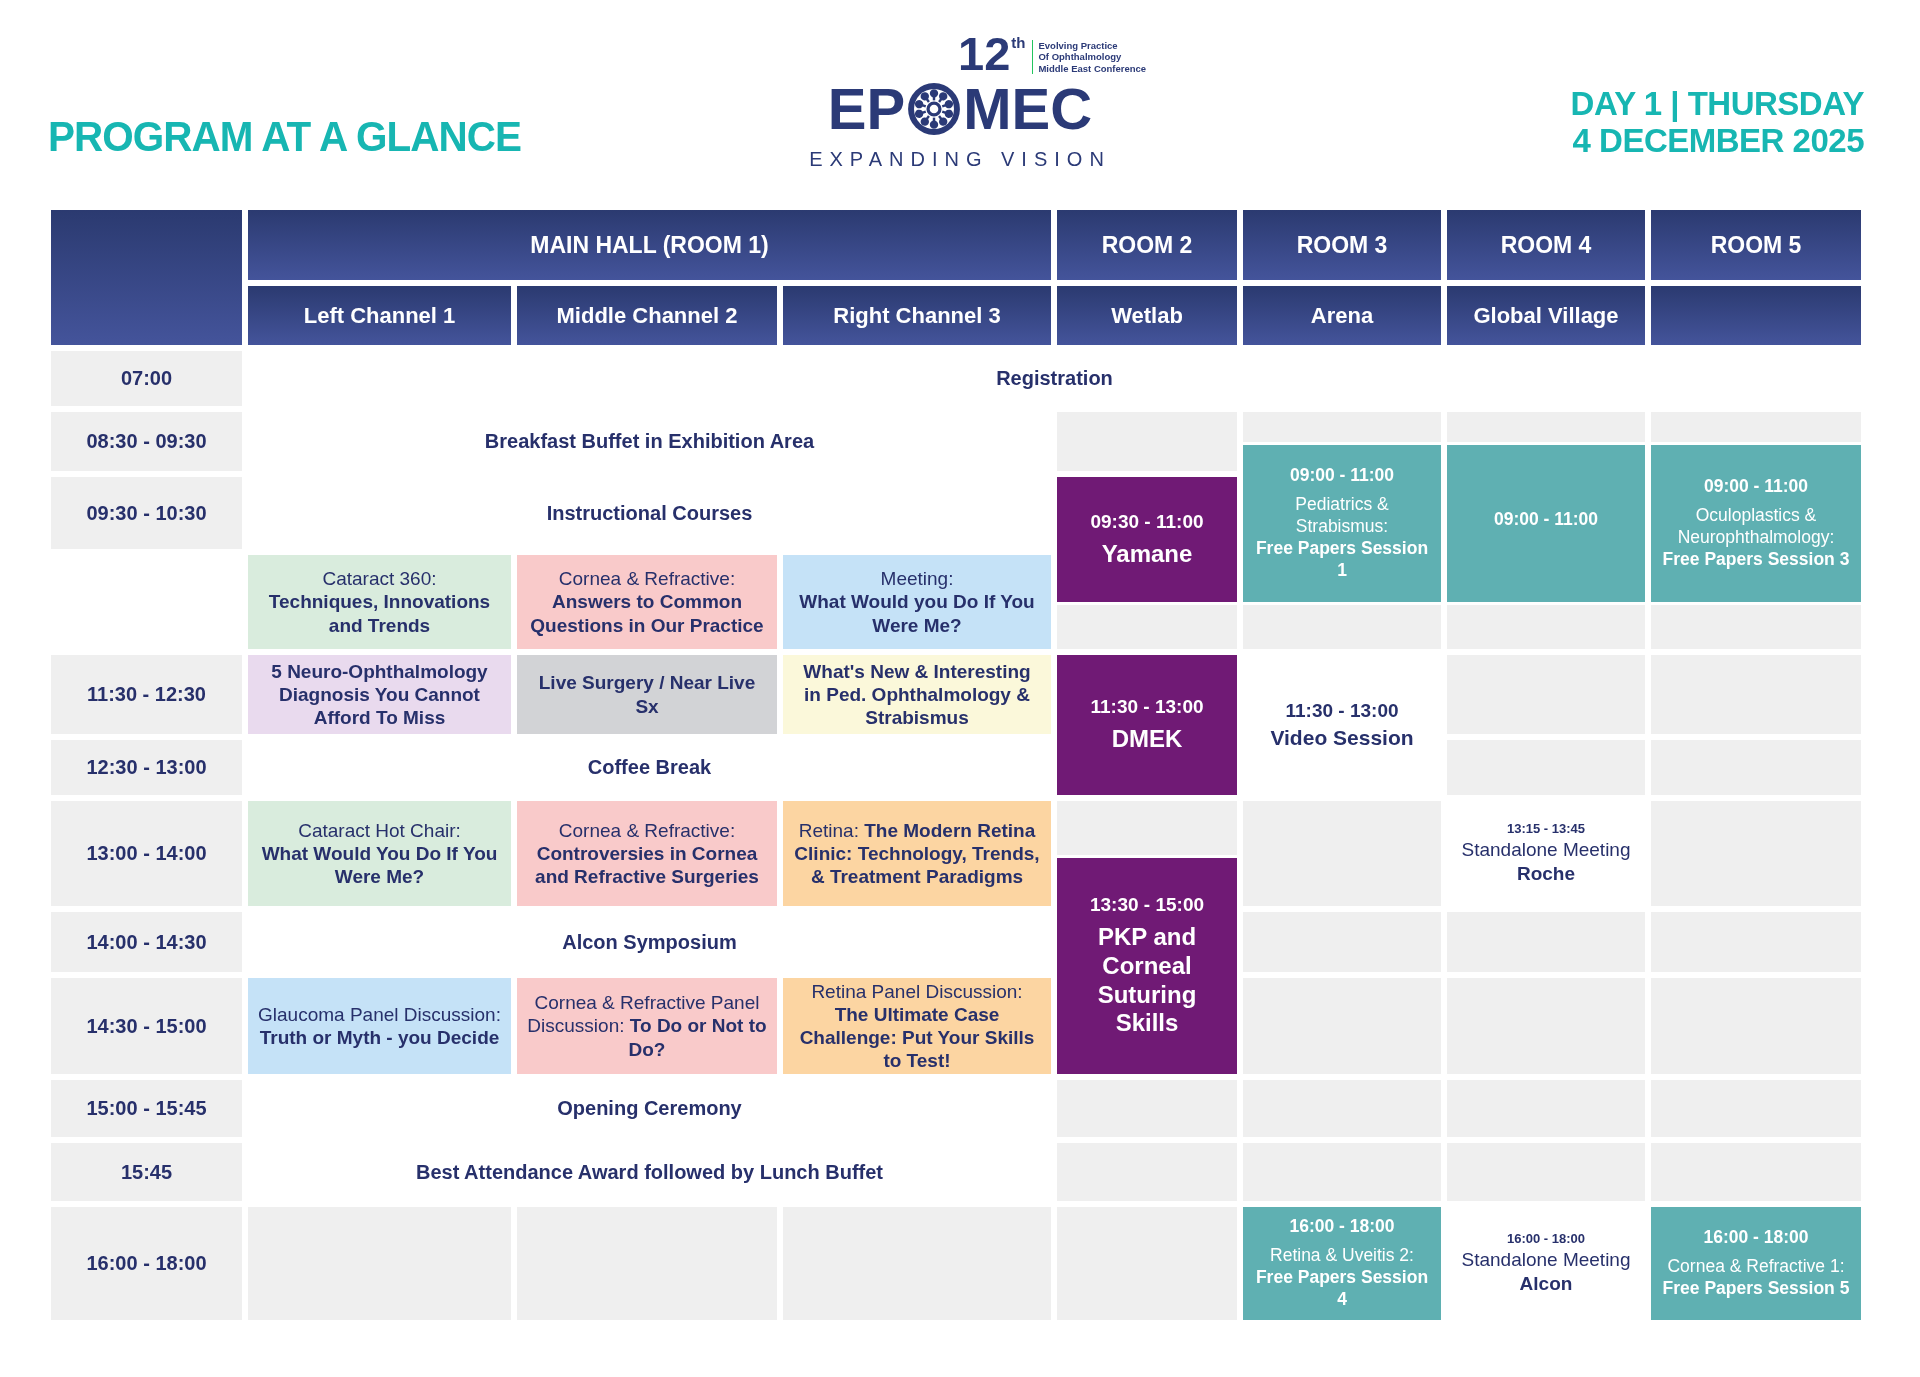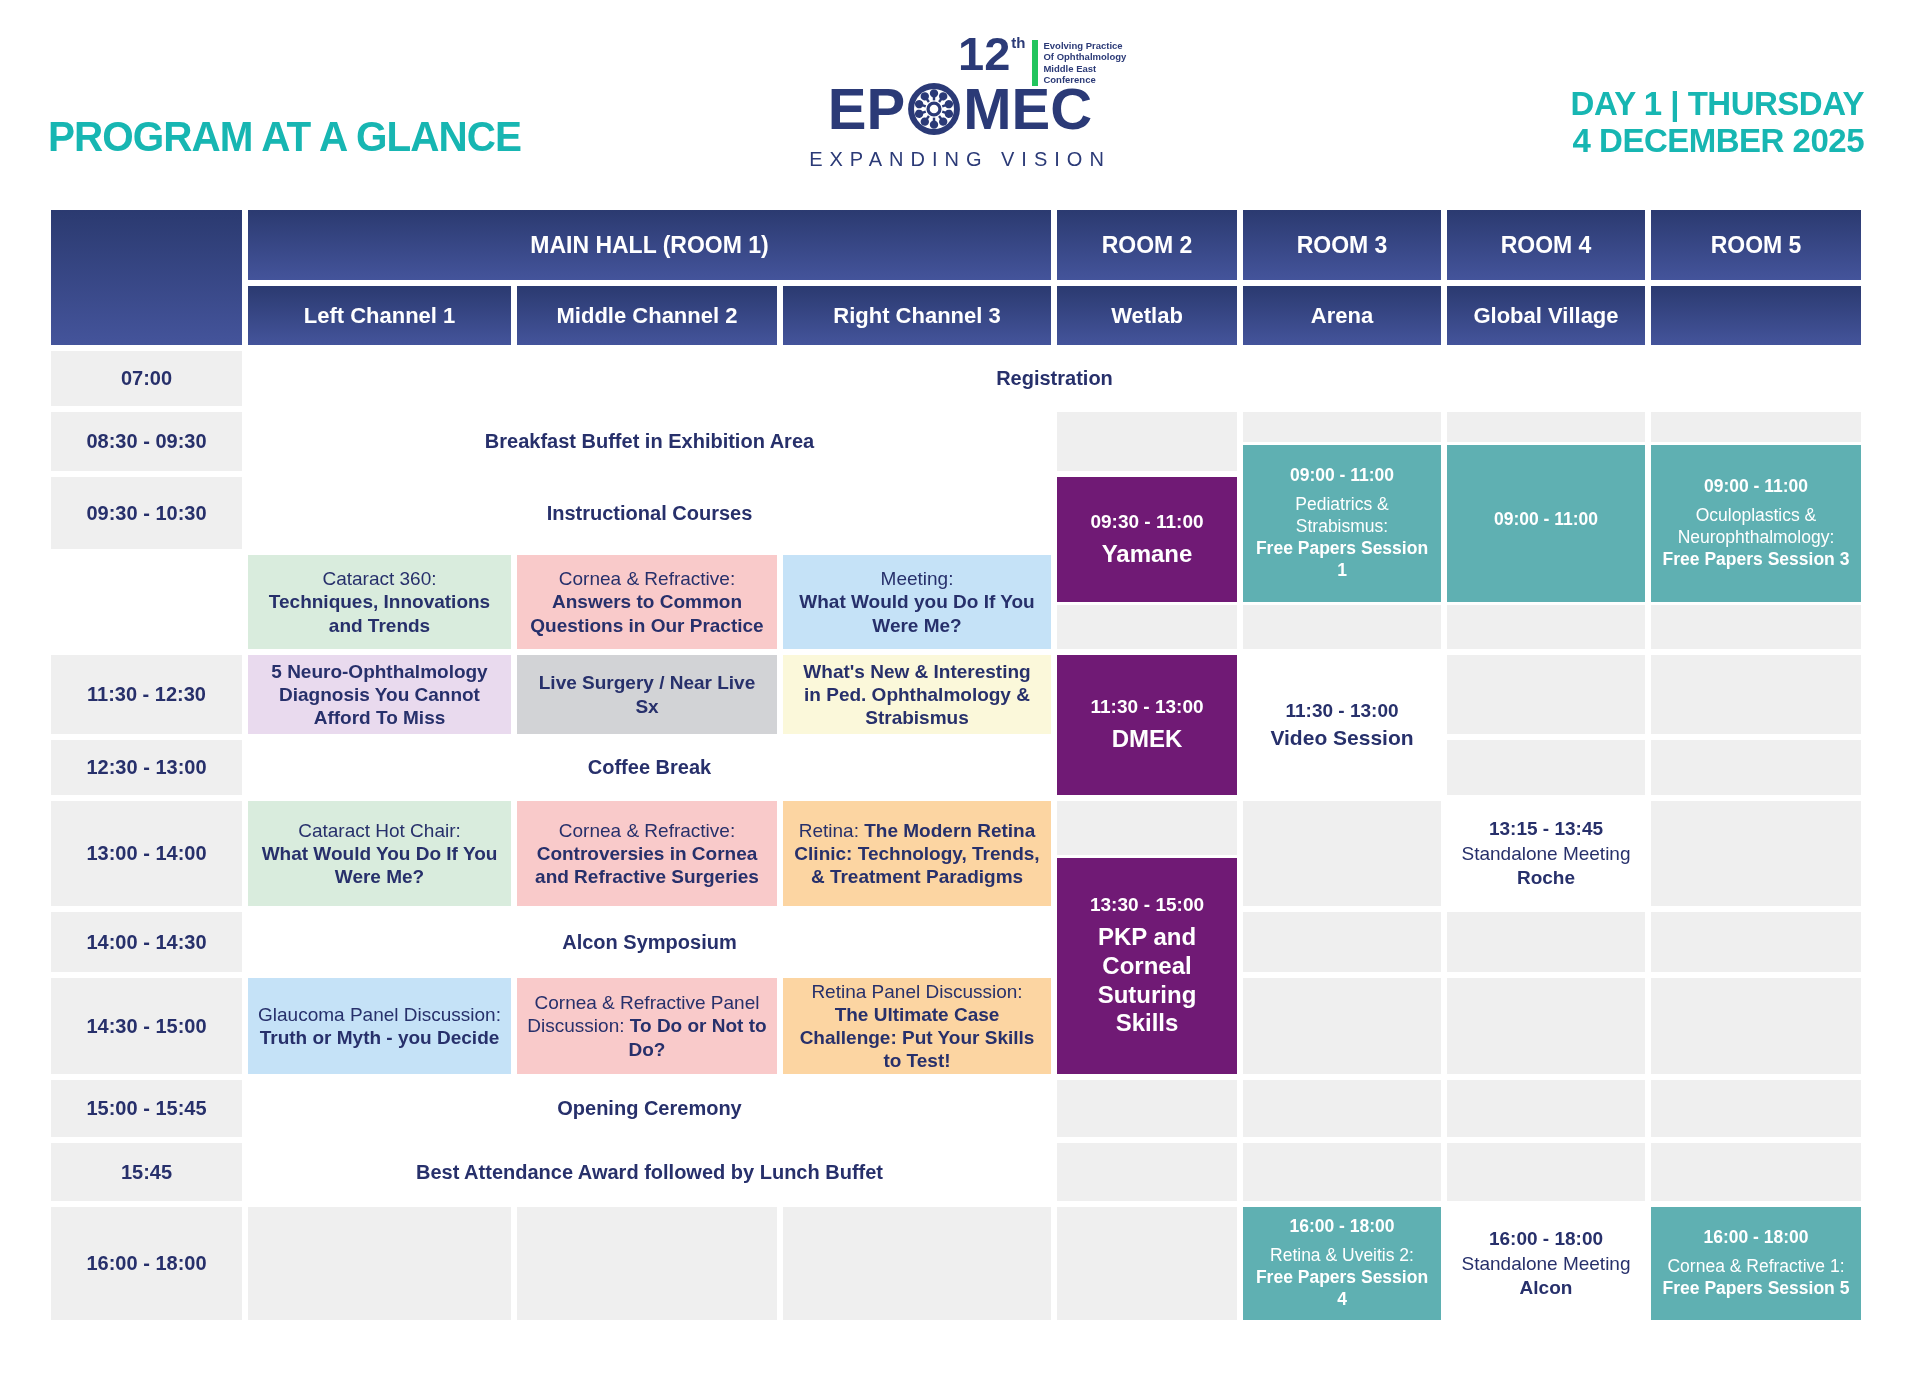--- a/index.html
+++ b/index.html
@@ -10,21 +10,21 @@
   .page-title{position:absolute;left:48px;top:112px;font-size:43px;font-weight:800;
      letter-spacing:-1px;color:#17b6b2;transform:scaleX(.94);transform-origin:left;}
   .day-block{position:absolute;right:56px;top:86px;text-align:right;color:#17b6b2;
      font-weight:800;font-size:33px;line-height:1.12;letter-spacing:-.5px;}
 
   .logo{position:absolute;left:770px;top:26px;width:380px;height:150px;color:#2b3a77;}
   .logo .badge-row{position:absolute;left:188px;top:6px;display:flex;align-items:flex-start;justify-content:flex-end;}
   .logo .num{font-size:47px;font-weight:800;line-height:.95;}
   .logo .suffix{font-size:15px;font-weight:800;margin:2px 0 0 1px;}
   .logo .tagline{margin:8px 0 0 7px;font-size:9.5px;font-weight:600;line-height:1.2;
-     text-align:left;border-left:6px solid #22c55e;padding-left:5px;}
+     text-align:left;border-left:1px solid #22c55e;padding-left:5px;}
   .logo .wordmark{position:absolute;left:0;top:54px;width:100%;display:flex;
      align-items:center;justify-content:center;font-size:58px;font-weight:800;
      letter-spacing:0;line-height:1;}
   .logo .wordmark svg{margin:0 2px;display:block;}
   .logo .subtitle{position:absolute;left:0;top:122px;width:100%;text-align:center;
      font-size:20px;font-weight:500;letter-spacing:7px;}
 
   
   .cell{position:absolute;box-sizing:border-box;border:3px solid #fff;
      display:flex;flex-direction:column;align-items:center;justify-content:center;
@@ -54,21 +54,21 @@
   .bg-purple{background:#e9daee;}.bg-graycell{background:#d2d3d6;}
   .bg-yellow{background:#fbf8da;}.bg-orange{background:#fcd5a2;}
 
   .block-gray{background:#701a75;color:#fff;font-weight:700;}
   .block-gray .t{font-size:19px;margin-bottom:7px;} .block-gray .n{font-size:24px;line-height:1.2;padding:0 8px;}
   .block-teal{background:#5fb0b2;color:#fff;font-size:17.5px;line-height:1.25;padding:4px 6px;}
   .block-teal .t{font-weight:700;margin-bottom:7px;}
   .block-teal .topic{font-weight:400;display:block;}
   .block-teal .fp{font-weight:700;display:block;}
   .block-white{background:#fff;}
-  .block-white .t{font-weight:700;font-size:19px;margin-bottom:2px;}
+  .block-white .t{font-weight:700;font-size:13px;margin-bottom:2px;}
   .block-white .n{font-size:19px;line-height:1.25;}
   .block-white .n .nm{font-weight:700;}
   .video .t{font-size:19px;margin-bottom:4px;}
   .video .v{font-weight:700;font-size:21px;}
 </style>
 </head>
 <body>
 
 <div id="page">
 

